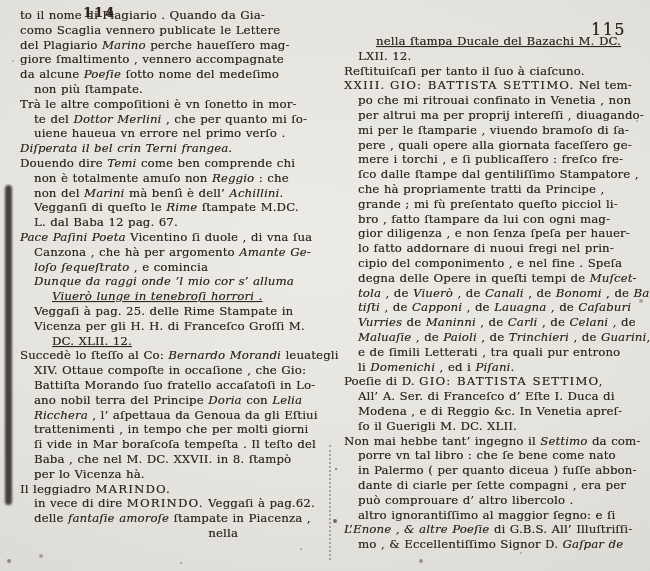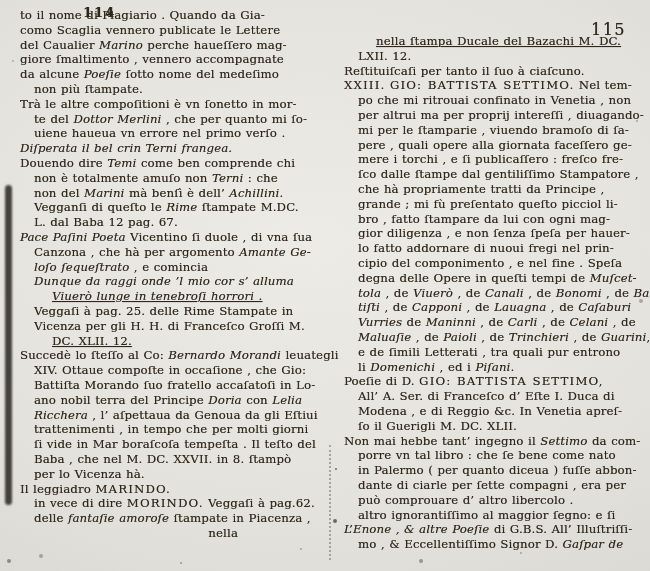--- a/index.html
+++ b/index.html
@@ -51,30 +51,30 @@
   <div class="gutter"></div>
   <div class="speckles"></div>
 
   <div class="pageno pageno-left">114</div>
 
   <div class="pageno pageno-right">115</div>
 
   <div class="col col-left">
       <div class="line in0"><span>to il nome di Plagiario . Quando da Gia-</span></div>
       <div class="line in0"><span>como Scaglia vennero publicate le Lettere</span></div>
-      <div class="line in0"><span>del Caualier </span><span class="it">Marino</span><span> perche haueſſero mag-</span></div>
+      <div class="line in0"><span>del Plagiario </span><span class="it">Marino</span><span> perche haueſſero mag-</span></div>
       <div class="line in0"><span>giore ſmaltimento , vennero accompagnate</span></div>
       <div class="line in0"><span>da alcune </span><span class="it">Poeſie</span><span> ſotto nome del medeſimo</span></div>
       <div class="line in1"><span>non più ſtampate.</span></div>
       <div class="line in0"><span>Trà le altre compoſitioni è vn ſonetto in mor-</span></div>
       <div class="line in1"><span>te del </span><span class="it">Dottor Merlini</span><span> , che per quanto mi ſo-</span></div>
       <div class="line in1"><span>uiene haueua vn errore nel primo verſo .</span></div>
       <div class="line in0"><span class="it">Diſperata il bel crin Terni frangea.</span></div>
       <div class="line in0"><span>Douendo dire </span><span class="it">Temi</span><span> come ben comprende chi</span></div>
-      <div class="line in1"><span>non è totalmente amuſo non </span><span class="it">Terni</span><span> : che</span></div>
+      <div class="line in1"><span>non è totalmente amuſo non </span><span class="it">Reggio</span><span> : che</span></div>
       <div class="line in1"><span>non del </span><span class="it">Marini</span><span> mà benſì è dell’ </span><span class="it">Achillini</span><span>.</span></div>
       <div class="line in1"><span>Vegganſi di queſto le </span><span class="it">Rime</span><span> ſtampate M.DC.</span></div>
       <div class="line in1"><span>L. dal Baba 12 pag. 67.</span></div>
       <div class="line in0"><span class="it">Pace Paſini Poeta</span><span> Vicentino ſi duole , di vna ſua</span></div>
       <div class="line in1"><span>Canzona , che hà per argomento </span><span class="it">Amante Ge-</span></div>
       <div class="line in1"><span class="it">loſo ſequeſtrato</span><span> , e comincia</span></div>
       <div class="line in1"><span class="it">Dunque da raggi onde ’l mio cor s’ alluma</span></div>
       <div class="line in2"><span class="it">Viuerò lunge in tenebroſi horrori .</span></div>
       <div class="line in1"><span>Veggaſi à pag. 25. delle Rime Stampate in</span></div>
       <div class="line in1"><span>Vicenza per gli H. H. di Franceſco Groſſi M.</span></div>

